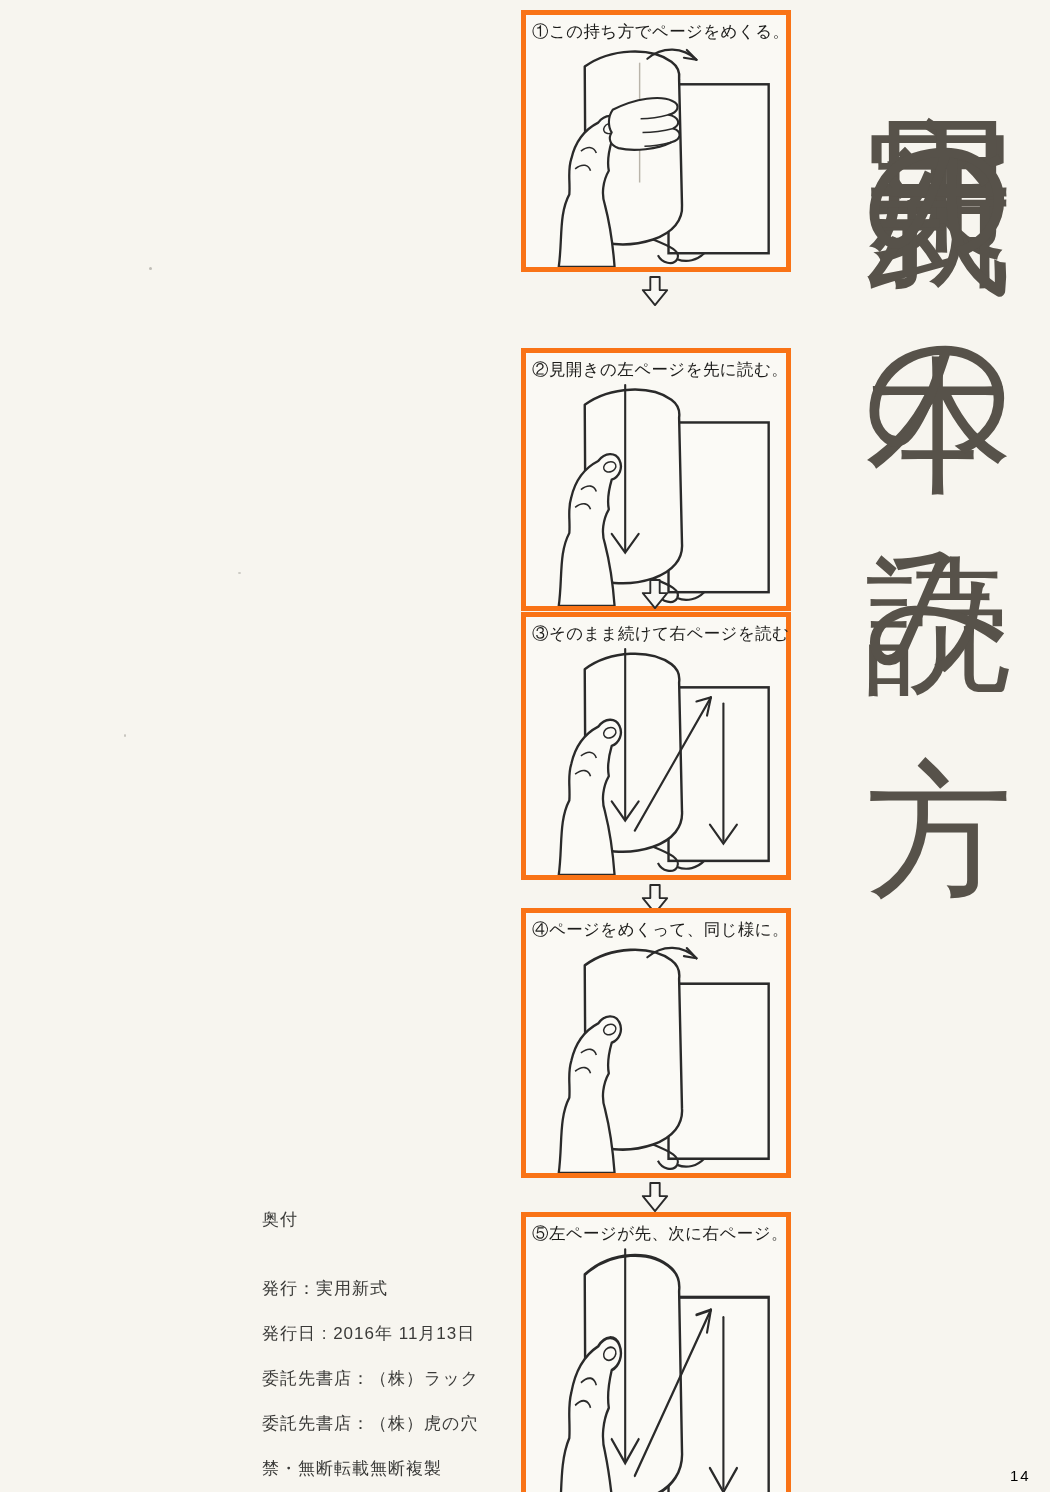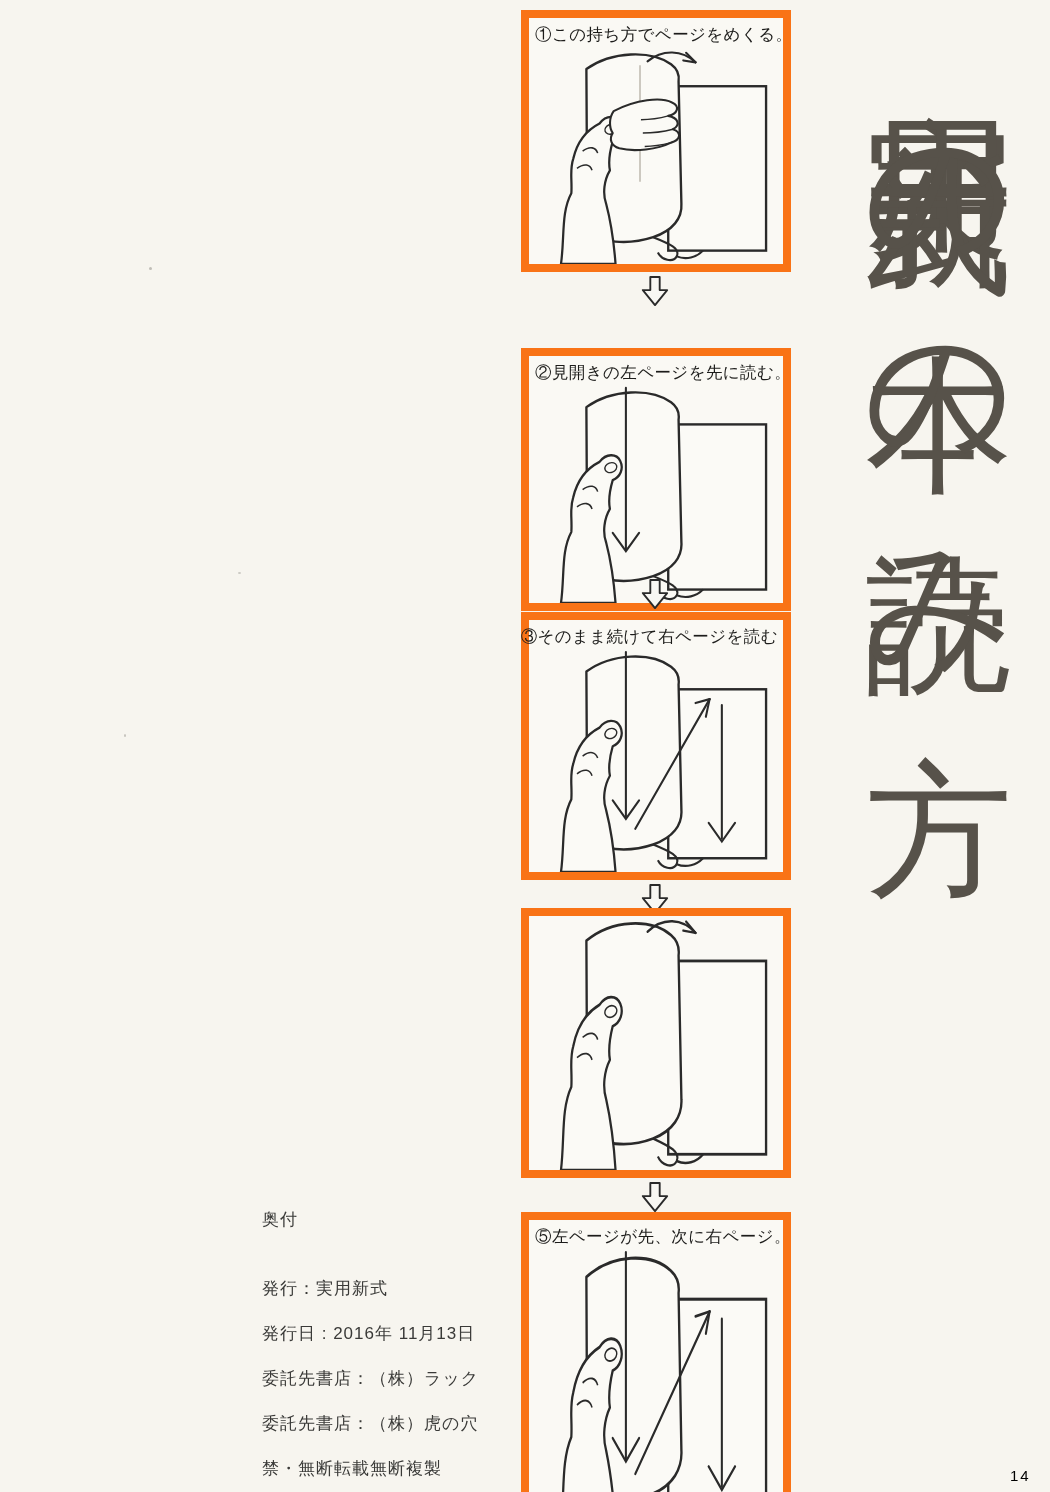--- a/index.html
+++ b/index.html
@@ -9,21 +9,21 @@
     background:#f7f5ef;
     overflow:hidden;
     font-family:"Liberation Sans", sans-serif;
     color:#2e2d2b;
   }
   
   .panel{
     position:absolute;
     left:521px;
     width:270px;
-    border:8px solid #f97316;
+    border:5px solid #f97316;
     background:#faf9f4;
     box-sizing:border-box;
     display:flex;flex-direction:column;
   }
   .panel-caption{
     flex:0 0 auto;
     padding:6px 5px 2px 6px;
     font-size:16.5px;
     letter-spacing:0.4px;
     color:#1c1c1a;
@@ -146,36 +146,37 @@
       <use href="#art-book"></use>
       <use href="#art-hand-grip"></use>
       <use href="#arrow-down-left"></use>
     </svg>
   </section>
 
   <svg class="connector" style="top:579px;" viewBox="0 0 30 32">
     <use href="#connector-arrow"></use>
   </svg>
 
-  <section class="panel" style="top:612px;height:268px;align-items:flex-end;">
+  <section class="panel" style="top:612px;height:268px;">
     <div class="panel-caption">③そのまま続けて右ページを読む</div>
     <svg class="panel-art" viewBox="0 0 270 226" preserveAspectRatio="none">
       <use href="#art-book"></use>
       <use href="#art-hand-grip"></use>
       <use href="#arrow-down-left"></use>
       <use href="#arrow-diagonal"></use>
       <use href="#arrow-down-right"></use>
     </svg>
   </section>
 
   <svg class="connector" style="top:884px;" viewBox="0 0 30 32">
     <use href="#connector-arrow"></use>
   </svg>
 
   <section class="panel" style="top:908px;height:270px;">
+    <div class="panel-caption">④ページをめくって、同じ様に。</div>
     <svg class="panel-art" viewBox="0 0 270 226" preserveAspectRatio="none">
       <use href="#art-book"></use>
       <use href="#art-hand-grip"></use>
       <use href="#arrow-turn"></use>
     </svg>
   </section>
 
   <svg class="connector" style="top:1182px;" viewBox="0 0 30 32">
     <use href="#connector-arrow"></use>
   </svg>

